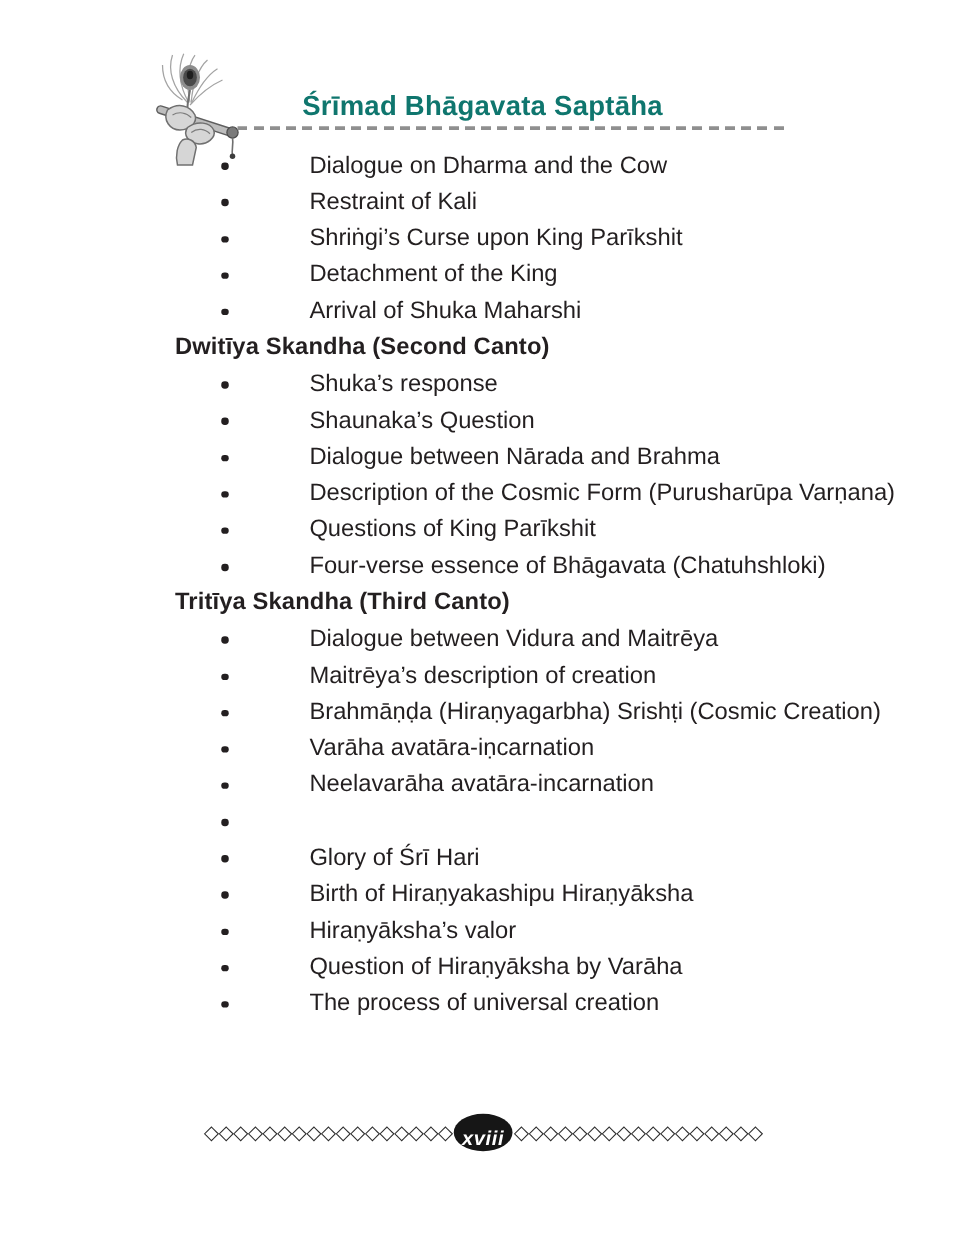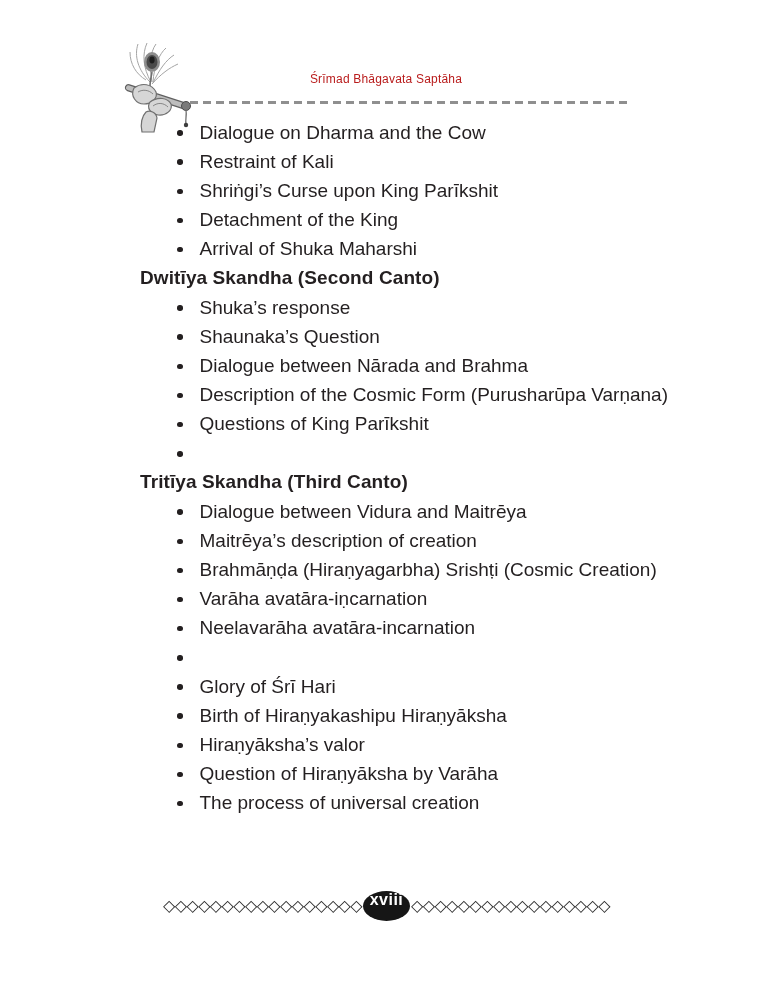--- a/index.html
+++ b/index.html
@@ -6,49 +6,49 @@
   .page {
     position:relative; width:773px; height:1000px; background:#ffffff;
     font-family:"Liberation Sans","DejaVu Sans",sans-serif;
     color:#231f20; overflow:hidden;
   }
   
   .logo { position:absolute; left:116px; top:40px; width:88px; height:94px; }
   .running-head {
     position:absolute; left:140px; top:72px; width:492px;
     margin:0; text-align:center;
-    font-size:12px; font-weight:normal; letter-spacing:0.2px; color:#b91c1c;
+    font-size:22px; font-weight:bold; letter-spacing:0.2px; color:#0f766e;
   }
   .dash-rule {
     position:absolute; left:190px; top:101px; width:440px; height:3px;
     background:repeating-linear-gradient(90deg,#8f8f8f 0 8px,transparent 8px 13px);
   }
   
   .toc { position:absolute; left:140px; top:118px; width:505px; }
   .row { height:29.17px; display:flex; align-items:center; font-size:19px; }
   .row.heading { font-weight:bold; letter-spacing:0.1px; }
-  .row.item { padding-left:37px; }
+  .row.item { padding-left:37px;gap:48px; }
   .bullet {
     width:5.5px; height:5.5px; border-radius:50%; background:#231f20;
     flex:0 0 auto; margin-right:17px; margin-top:1px;
   }
   .item-label { white-space:nowrap; }
   
   .footer {
     position:absolute; left:0; top:888px; width:773px; height:36px;
     display:flex; align-items:center; justify-content:center;
   }
   .chain {
     font-family:"DejaVu Sans",sans-serif; font-size:16px; letter-spacing:-0.6px;
     color:#2b2b2b; white-space:nowrap; line-height:1; user-select:none;
   }
   .page-badge {
     flex:0 0 auto; width:47px; height:30px; margin:0 1px;
     background:#161616; border-radius:50%;
-    display:flex; align-items:flex-start; justify-content:center;
+    display:flex; align-items:flex-end; justify-content:center;font-style:italic;
   }
   .page-badge span { color:#ffffff; font-weight:bold; font-size:16px; letter-spacing:0.5px; }
 </style>
 </head>
 <body>
 
 <div class="page">
 
   <div class="logo">
     <svg viewBox="0 0 88 94" width="88" height="94" xmlns="http://www.w3.org/2000/svg">
@@ -135,20 +135,21 @@
       <div class="row item">
         <span class="bullet"></span>
         <span class="item-label">Description of the Cosmic Form (Purusharūpa Varṇana)</span>
       </div>
       <div class="row item">
         <span class="bullet"></span>
         <span class="item-label">Questions of King Parīkshit</span>
       </div>
       <div class="row item">
         <span class="bullet"></span>
+        <span class="item-label">Four-verse essence of Bhāgavata (Chatuhshloki)</span>
       </div>
       <div class="row heading">Tritīya Skandha (Third Canto)</div>
       <div class="row item">
         <span class="bullet"></span>
         <span class="item-label">Dialogue between Vidura and Maitrēya</span>
       </div>
       <div class="row item">
         <span class="bullet"></span>
         <span class="item-label">Maitrēya’s description of creation</span>
       </div>

